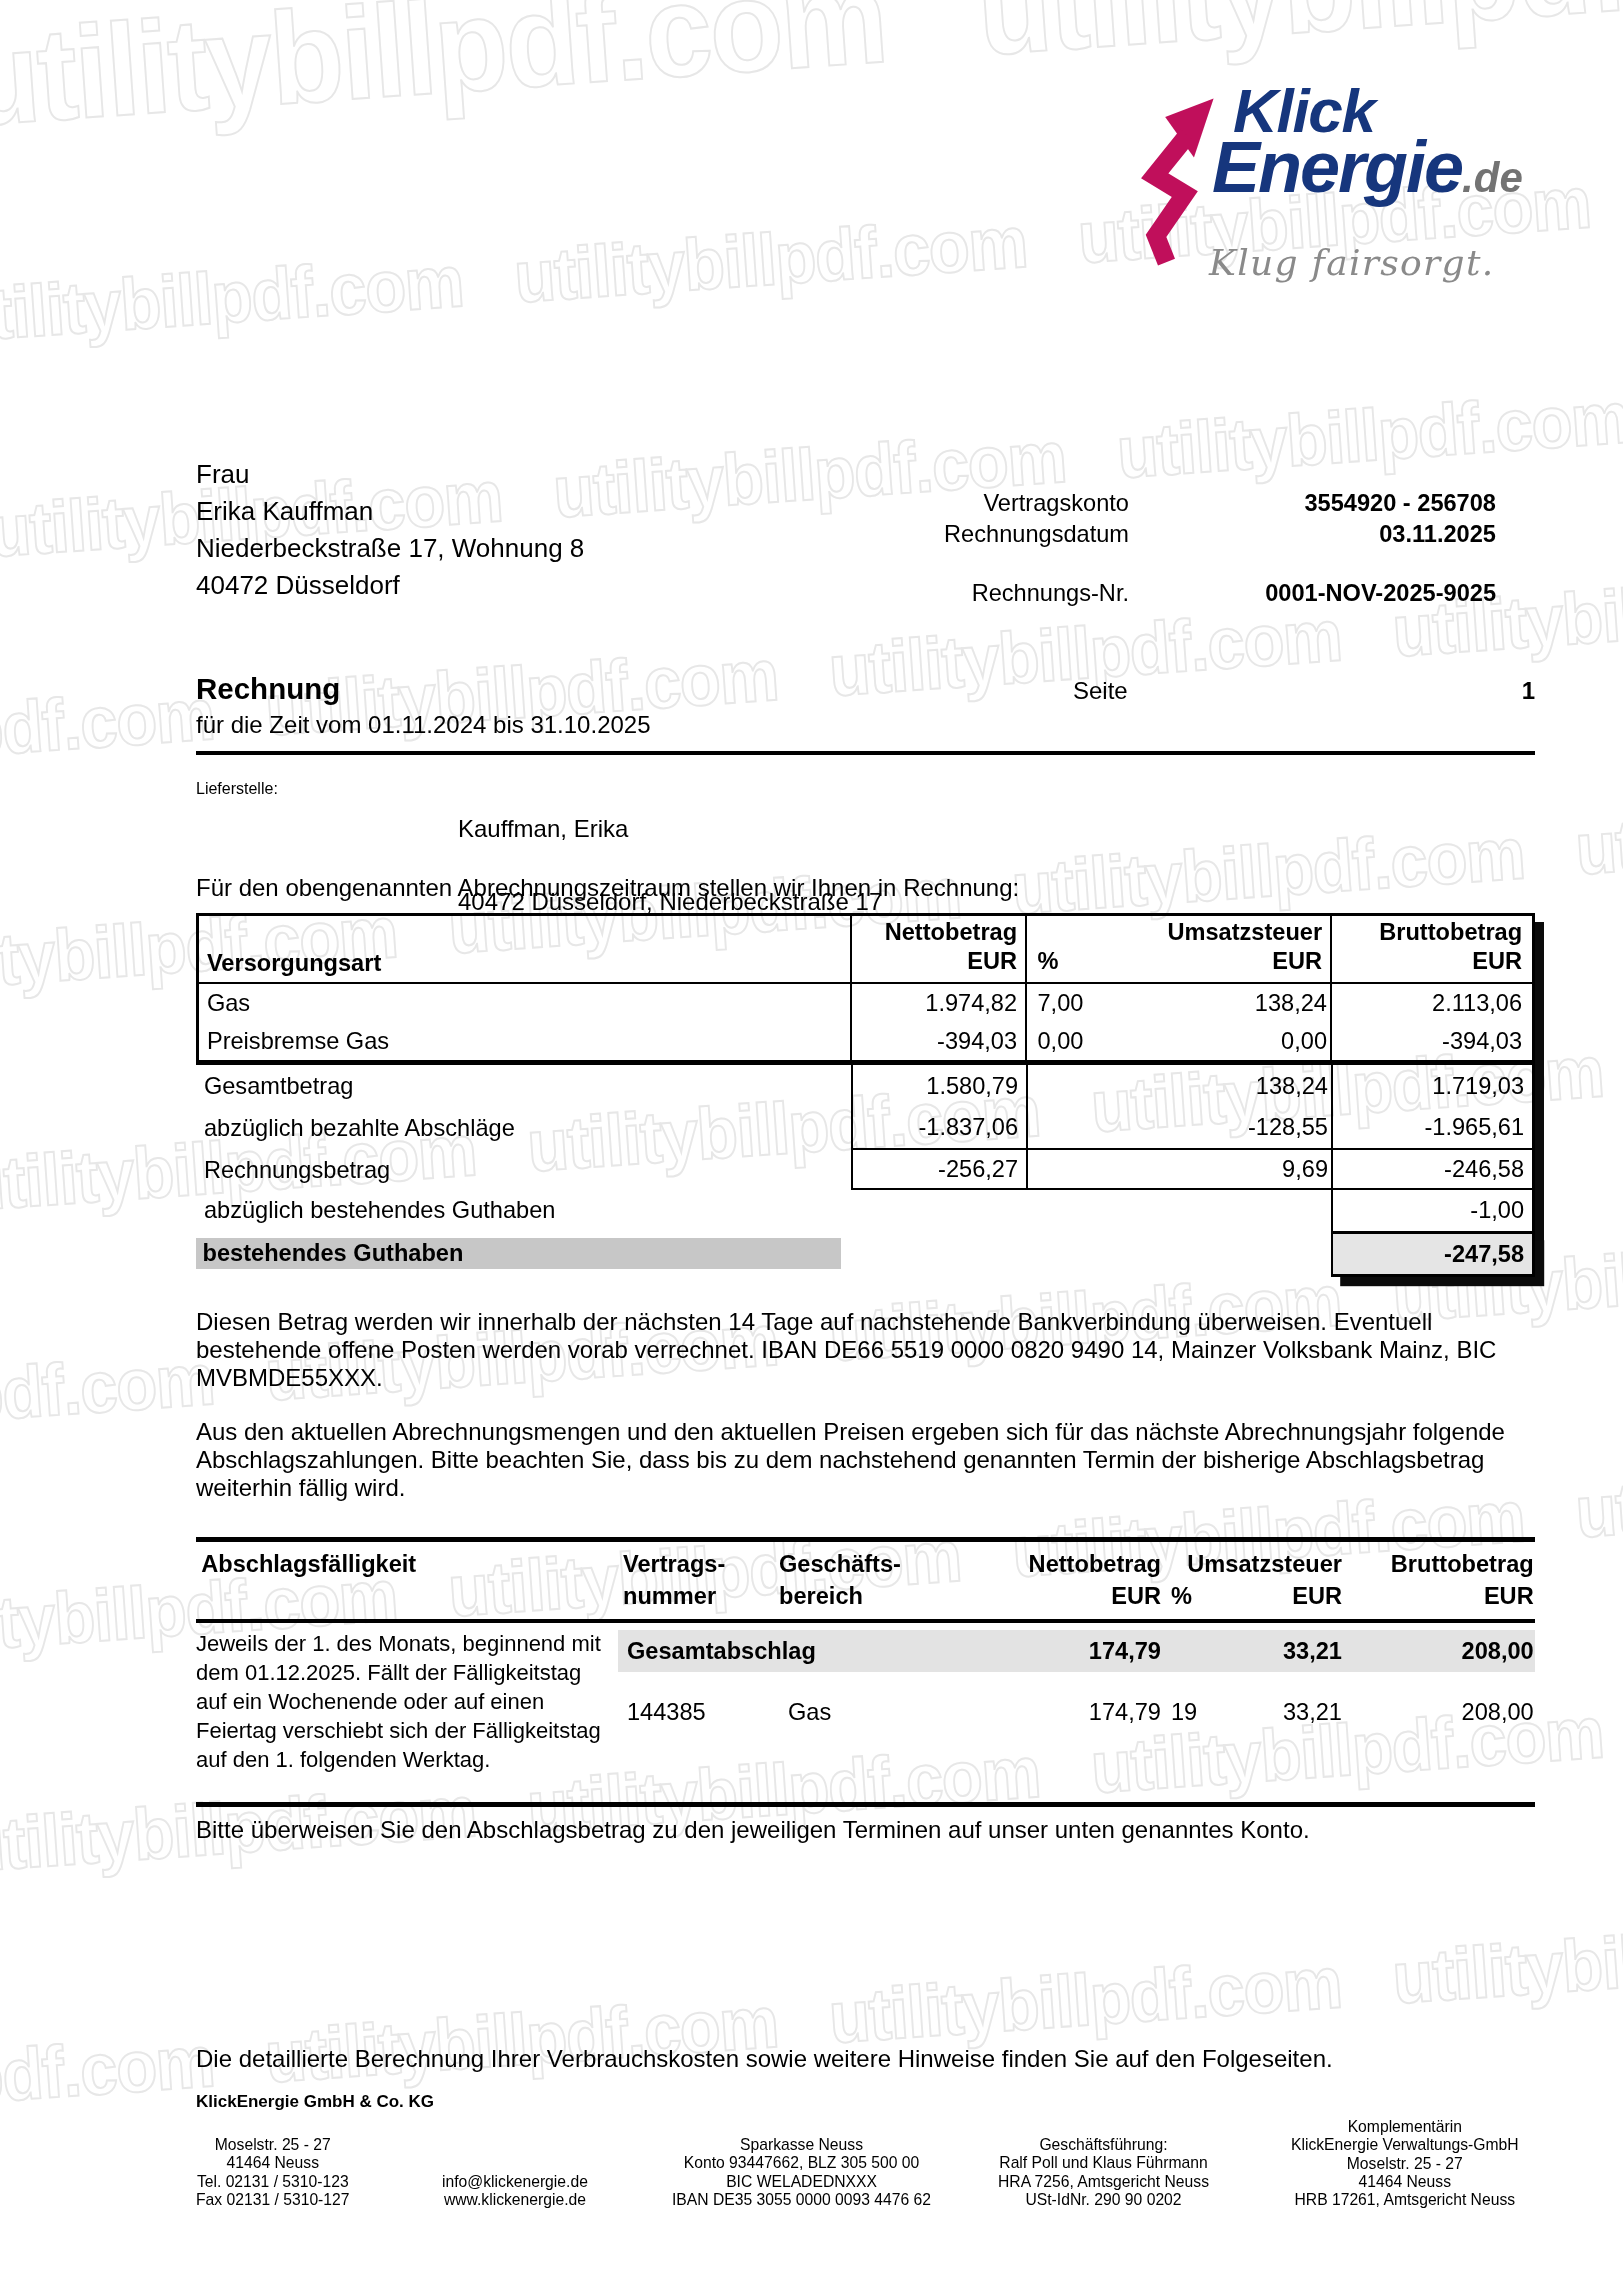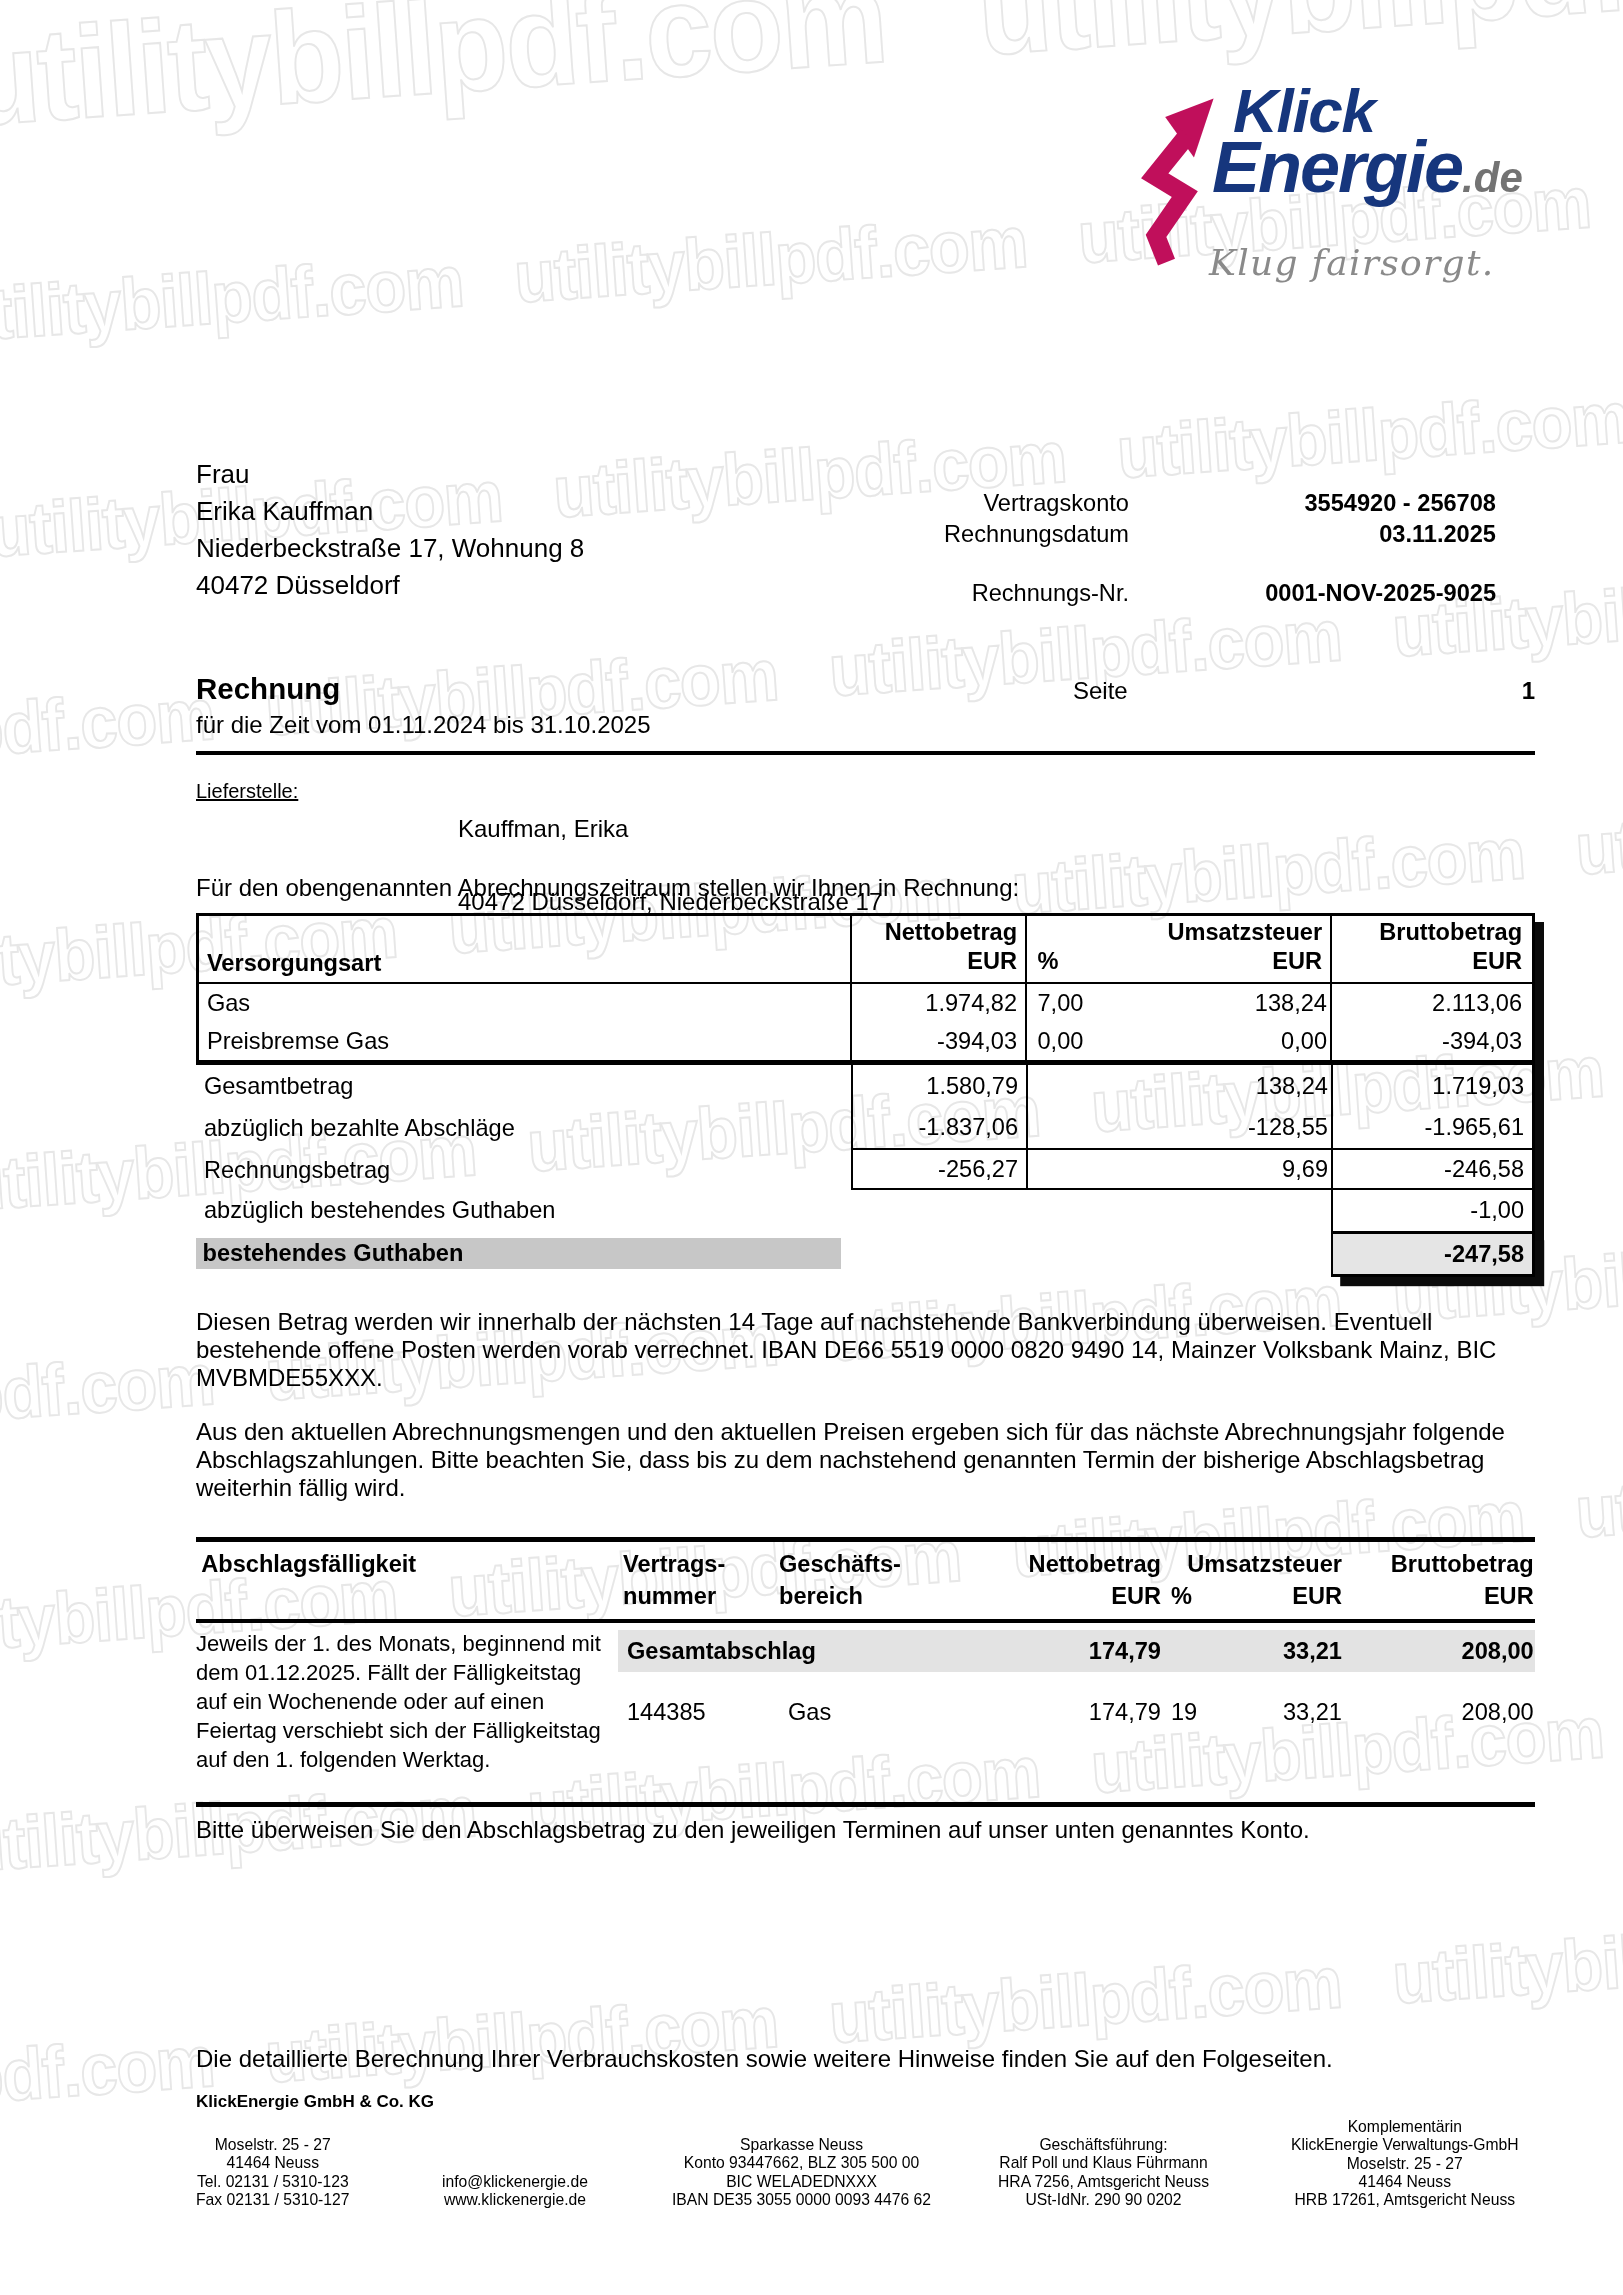--- a/index.html
+++ b/index.html
@@ -39,21 +39,21 @@
   .meta-label { position:absolute; left:851px; width:278px; text-align:right; font-size:23.6px; }
   .meta-value { position:absolute; left:1103px; width:393px; text-align:right; font-size:23.6px; font-weight:bold; }
 
   
   #title { left:196px; top:672px; font-size:29.5px; font-weight:bold; }
   #subtitle { left:196px; top:711px; font-size:24px; }
   #page-label { left:1073px; top:677px; font-size:24px; }
   #page-value { left:1404px; top:677px; width:131px; text-align:right; font-size:24px; font-weight:bold; }
   #rule1 { left:196px; top:751px; width:1339px; height:3.9px; background:#000; }
 
-  #delivery-label { left:196px; top:780px; font-size:20px;text-decoration:underline; }
+  #delivery-label { left:196px; top:780px; font-size:16px; }
   #delivery-lines { left:458px; top:780px; font-size:24px; }
   #delivery-lines div { height:38px;margin-top:35px; }
 
   #intro { left:196px; top:874px; font-size:24px; }
 
   
   #t1 { left:196px; top:913px; width:1339px; font-size:23.6px; }
   #t1-shadow { position:absolute; right:-9.2px; top:9.2px; bottom:-9.2px; width:9.2px; background:#0b0b0b; }
   #t1-box1 { position:relative; border:3.3px solid #000; border-bottom-width:5.2px; background:transparent; }
   .t1g { display:grid; }

